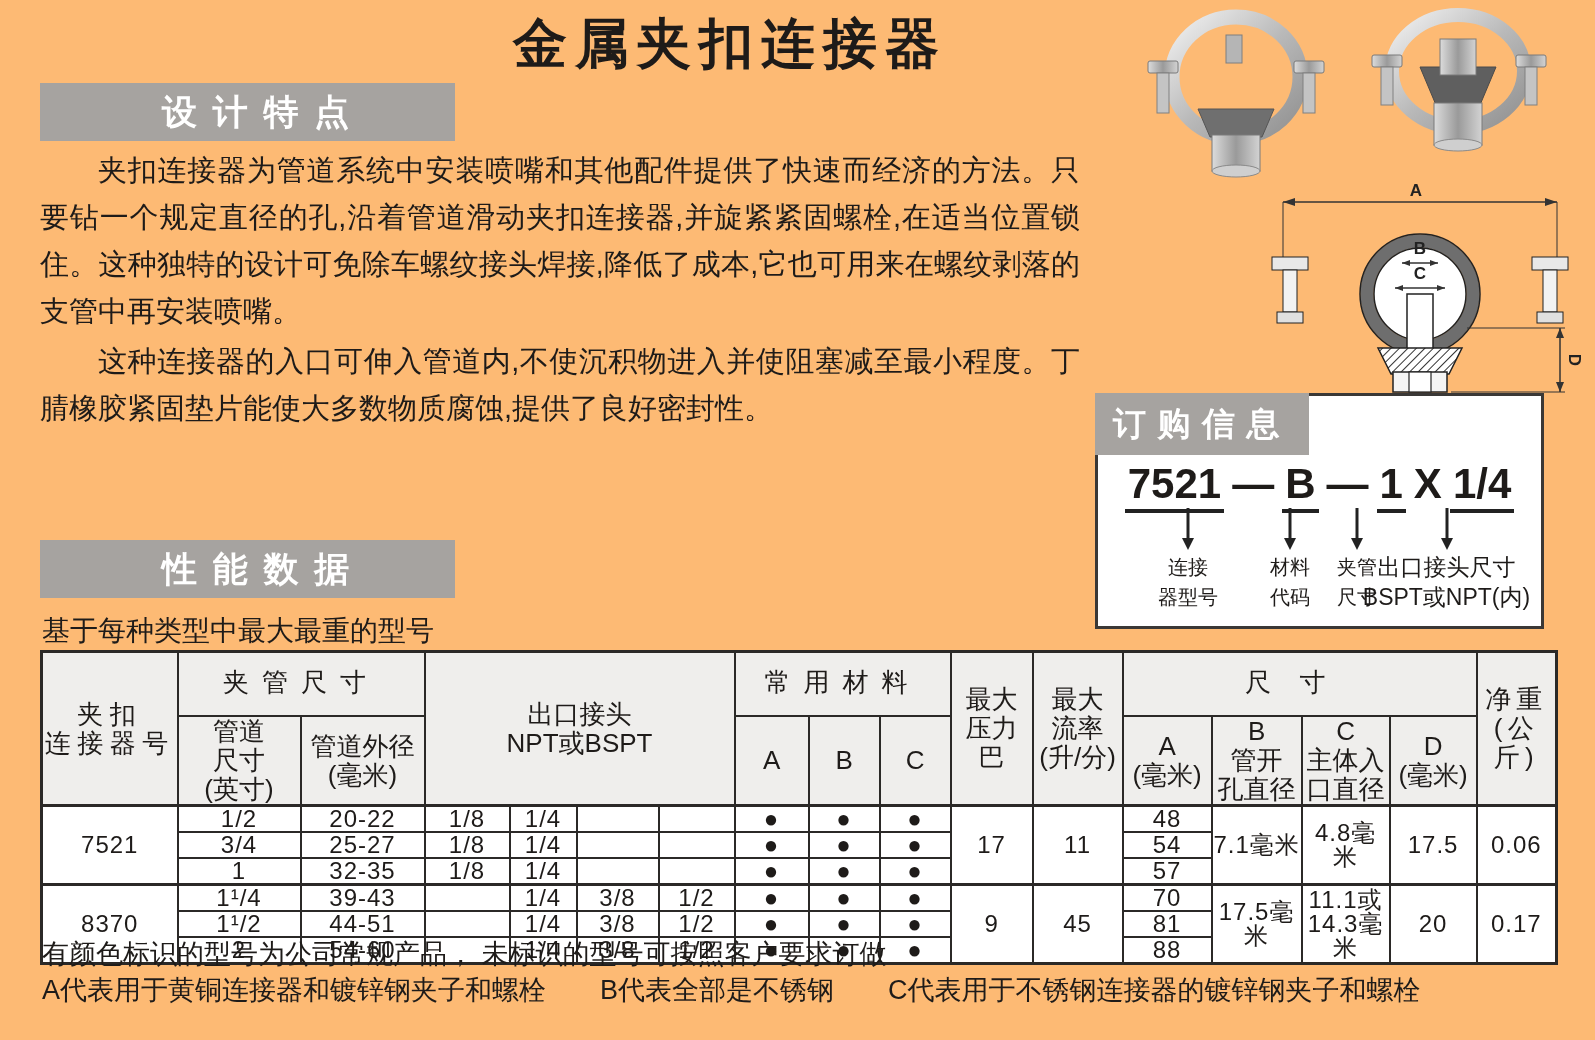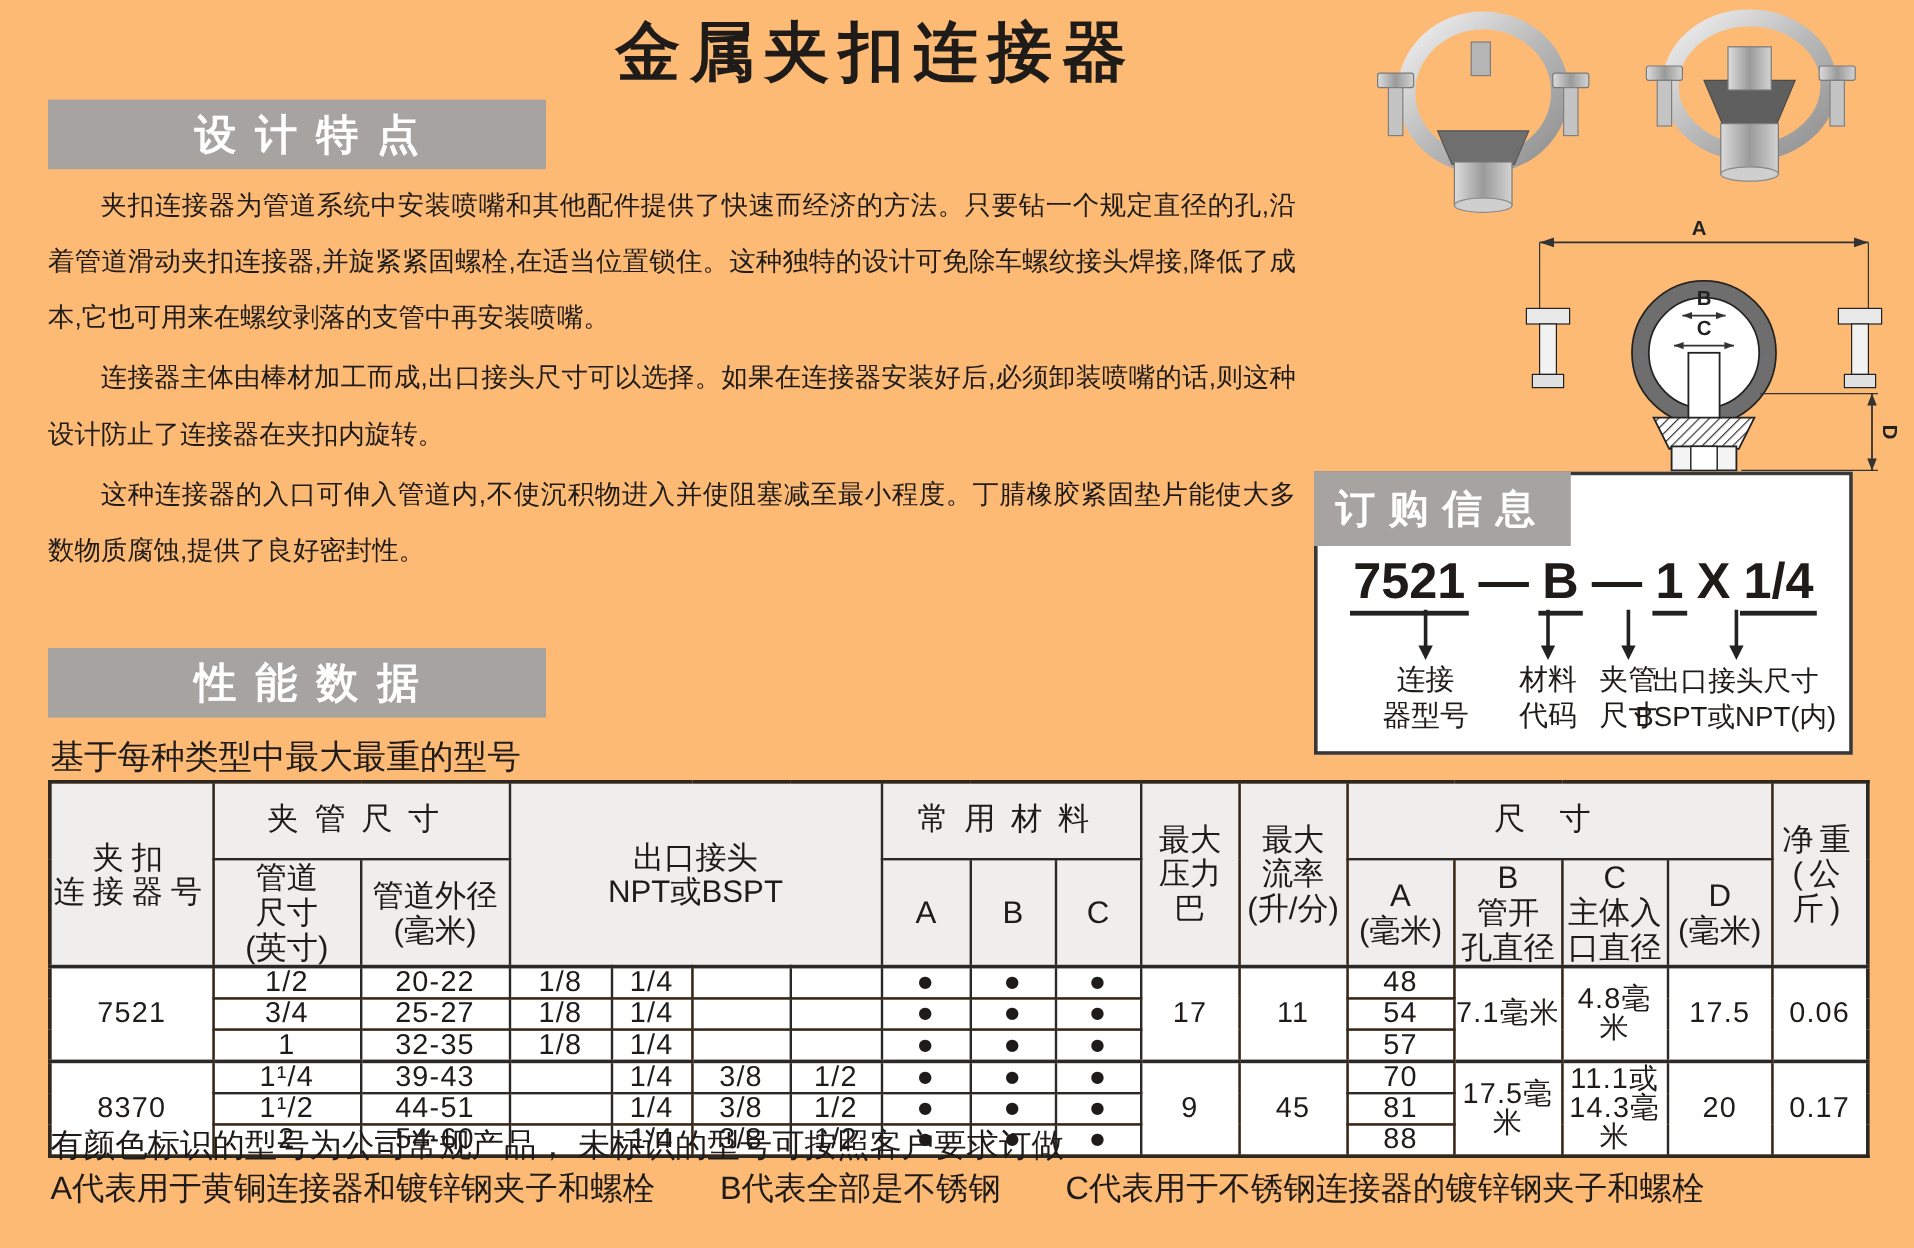--- a/index.html
+++ b/index.html
@@ -9,34 +9,34 @@
   .page-title{position:absolute;left:370px;top:8px;width:720px;text-align:center;
               font-size:54px;font-weight:bold;letter-spacing:8px;}
 
   .sec-hdr{position:absolute;left:40px;width:383px;height:58px;background:#a6a3a0;
            color:#ffffff;font-size:35px;font-weight:bold;letter-spacing:0.45em;
            display:flex;align-items:center;justify-content:center;padding-left:32px;}
   .hdr-design{top:83px;}
   .hdr-perf{top:540px;}
 
   .body-text{position:absolute;left:40px;top:147px;width:1040px;
-             font-size:22px;line-height:47px;text-align:justify;}
+             font-size:29px;line-height:47px;text-align:justify;}
   .body-text p{margin:0 0 3px 0;text-indent:2em;}
 
   
   .order-box{position:absolute;left:1095px;top:393px;width:443px;height:230px;
              border:3px solid #3a3836;background:#fff;}
   .order-hdr{position:absolute;left:-3px;top:-3px;width:214px;height:62px;background:#a6a3a0;
              color:#fff;font-size:33px;font-weight:bold;letter-spacing:0.35em;
              display:flex;align-items:center;justify-content:center;}
   .order-code{position:absolute;left:0;top:64px;width:100%;display:flex;
               justify-content:center;align-items:baseline;gap:8px;
               font-size:42px;font-weight:bold;}
   .order-code .u{border-bottom:4px solid #222;padding:0 3px 1px 3px;}
-  .callout{position:absolute;text-align:center;font-size:24px;line-height:30px;}
+  .callout{position:absolute;text-align:center;font-size:20px;line-height:30px;}
   .callout .arr{display:block;margin:0 auto 2px auto;}
   .co1{left:30px;top:112px;width:120px;}
   .co2{left:132px;top:112px;width:120px;}
   .co3{left:205px;top:112px;width:108px;}
   .co4{left:256px;top:112px;width:185px;font-size:23px;}
 
   .perf-note{position:absolute;left:42px;top:612px;font-size:28px;}
 
   
   table.perf{position:absolute;left:40px;top:650px;width:1515px;
@@ -163,21 +163,20 @@
     <line x1="196" y1="214" x2="310" y2="214" stroke="#333" stroke-width="1"></line>
     <line x1="305" y1="150" x2="305" y2="214" stroke="#333" stroke-width="1.5"></line>
     <polygon points="305,150 301,160 309,160" fill="#333"></polygon>
     <polygon points="305,214 301,204 309,204" fill="#333"></polygon>
     <text x="318" y="186" text-anchor="middle" transform="rotate(90 318 182)">D</text>
   </svg>
 
   <div class="sec-hdr hdr-design">设计特点</div>
   <div class="body-text">
     <p>夹扣连接器为管道系统中安装喷嘴和其他配件提供了快速而经济的方法。只要钻一个规定直径的孔,沿着管道滑动夹扣连接器,并旋紧紧固螺栓,在适当位置锁住。这种独特的设计可免除车螺纹接头焊接,降低了成本,它也可用来在螺纹剥落的支管中再安装喷嘴。</p>
-    <p>连接器主体由棒材加工而成,出口接头尺寸可以选择。如果在连接器安装好后,必须卸装喷嘴的话,则这种设计防止了连接器在夹扣内旋转。</p>
     <p>这种连接器的入口可伸入管道内,不使沉积物进入并使阻塞减至最小程度。丁腈橡胶紧固垫片能使大多数物质腐蚀,提供了良好密封性。</p>
   </div>
 
   <div class="order-box">
     <div class="order-hdr">订购信息</div>
     <div class="order-code">
       <span class="u">7521</span>
       <span>—</span>
       <span class="u">B</span>
       <span>—</span>

